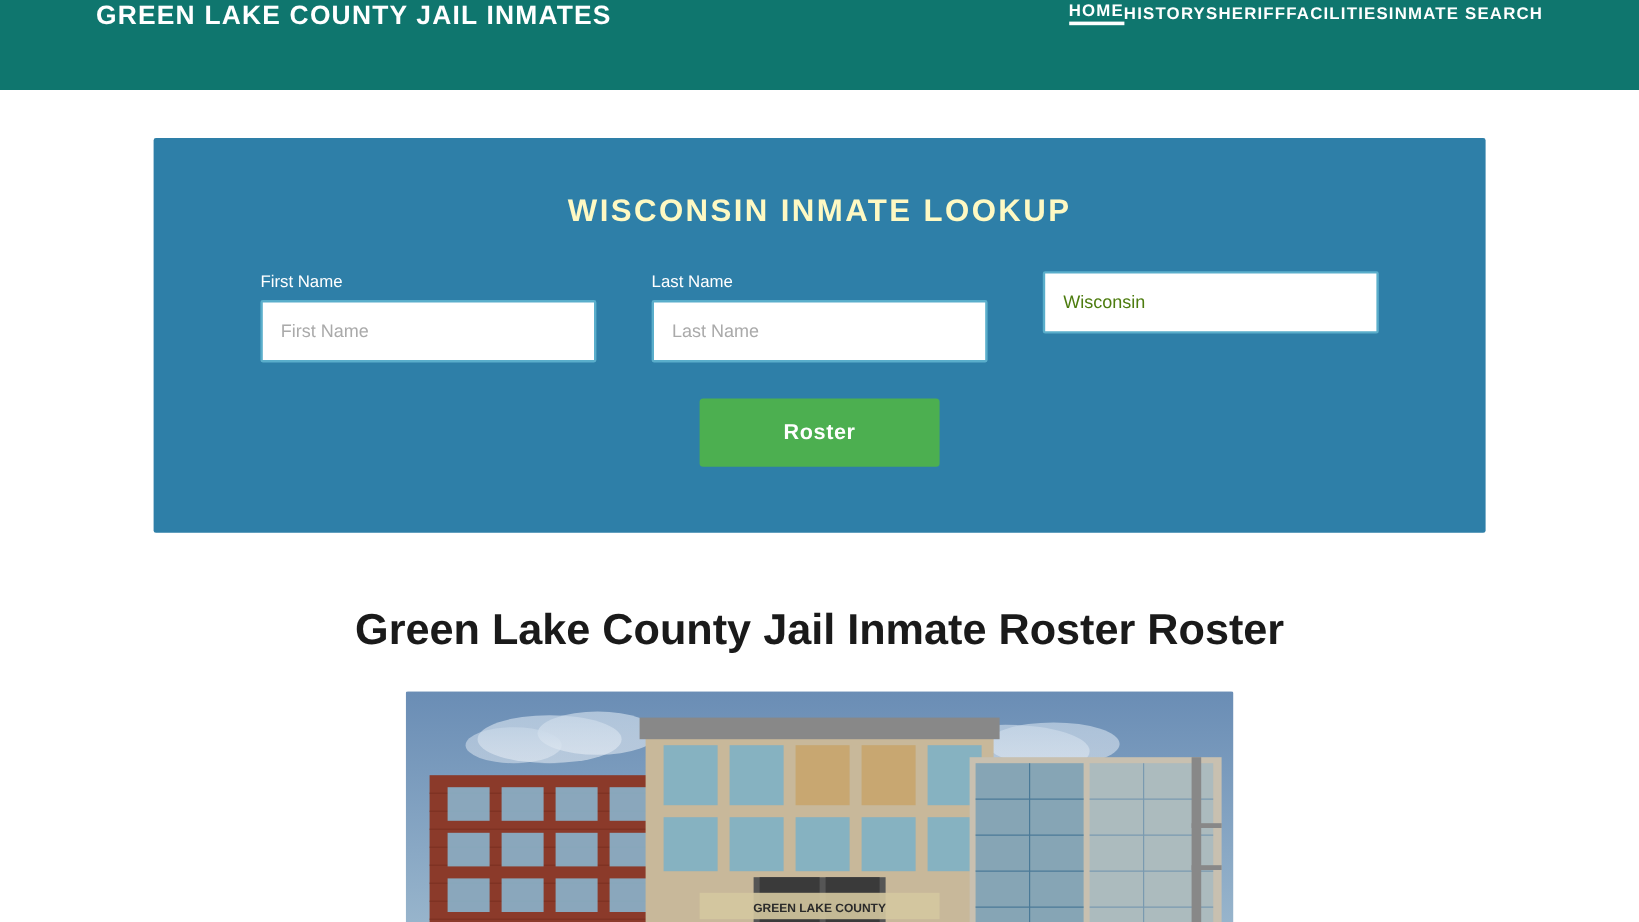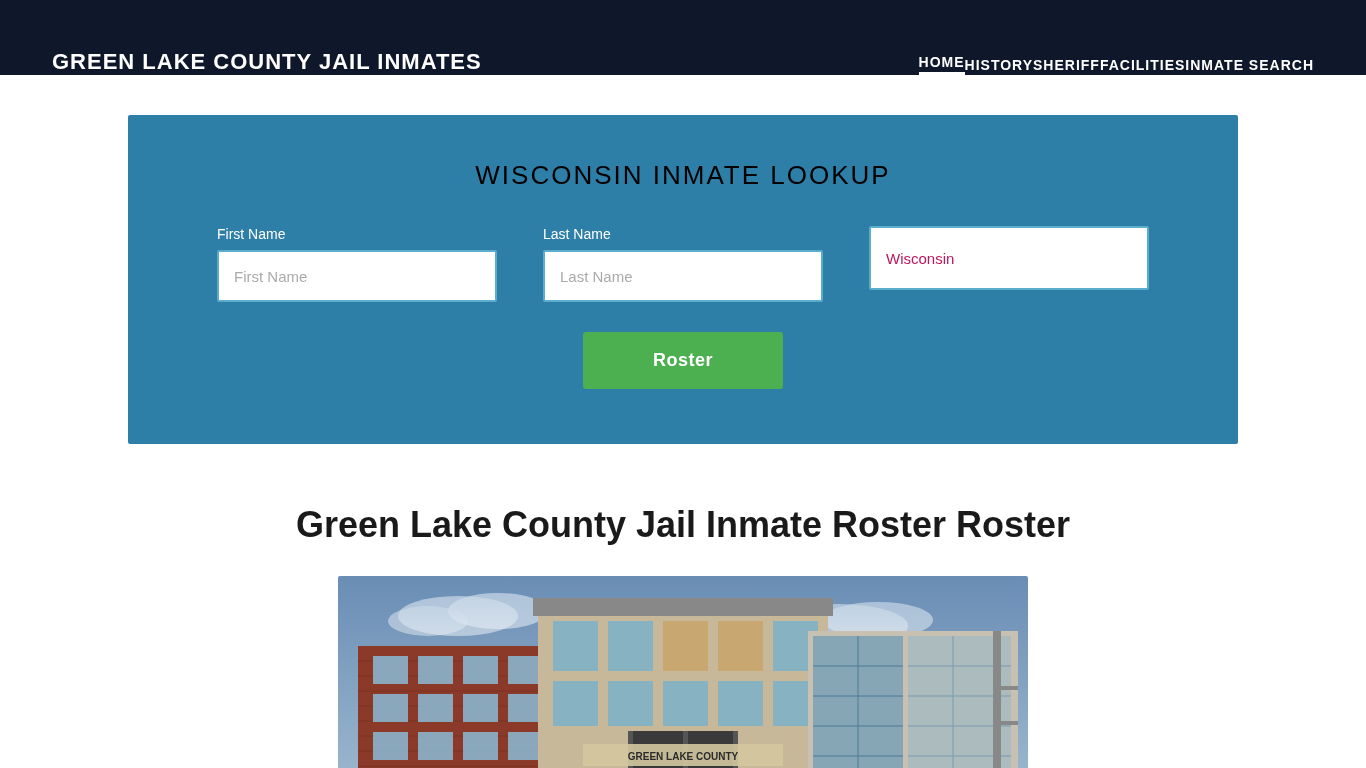--- a/index.html
+++ b/index.html
@@ -10,25 +10,25 @@
 
     body {
       font-family: Arial, Helvetica, sans-serif;
       background-color: #ffffff;
       width: 1366px;
       min-height: 768px;
     }
 
     
     .header {
-      background-color: #0f172a;
-      display: flex;
-      align-items: flex-end;
+      background-color: #0f766e;
+      display: flex;
+      align-items: flex-start;
       justify-content: space-between;
-      padding: 0 52px;
+      padding: 0 80px;
       height: 75px;
     }
 
     .site-title {
       color: #ffffff;
       font-size: 22px;
       font-weight: 900;
       letter-spacing: 1px;
       text-transform: uppercase;
     }
@@ -57,23 +57,23 @@
     .search-section {
       background-color: #2e7fa8;
       margin: 40px auto;
       max-width: 1110px;
       border-radius: 2px;
       padding: 45px 60px 55px 60px;
     }
 
     .search-title {
       text-align: center;
-      color: #000000;
+      color: #fef9c3;
       font-size: 26px;
-      font-weight: 400;
+      font-weight: 700;
       letter-spacing: 2px;
       text-transform: uppercase;
       margin-bottom: 35px;
     }
 
     .search-fields {
       display: flex;
       gap: 46px;
       justify-content: center;
       margin-bottom: 30px;
@@ -102,27 +102,27 @@
       color: #333333;
       outline: none;
     }
 
     .field-input::placeholder {
       color: #aaaaaa;
     }
 
     .state-input {
       width: 280px;
-      height: 64px;
+      height: 52px;
       padding: 10px 15px;
       font-size: 15px;
       border: 2px solid #5aaecb;
       border-radius: 2px;
       background-color: #ffffff;
-      color: #be185d;
+      color: #4d7c0f;
       font-weight: 500;
       outline: none;
     }
 
     .search-button-row {
       display: flex;
       justify-content: center;
       margin-top: 10px;
     }
 

